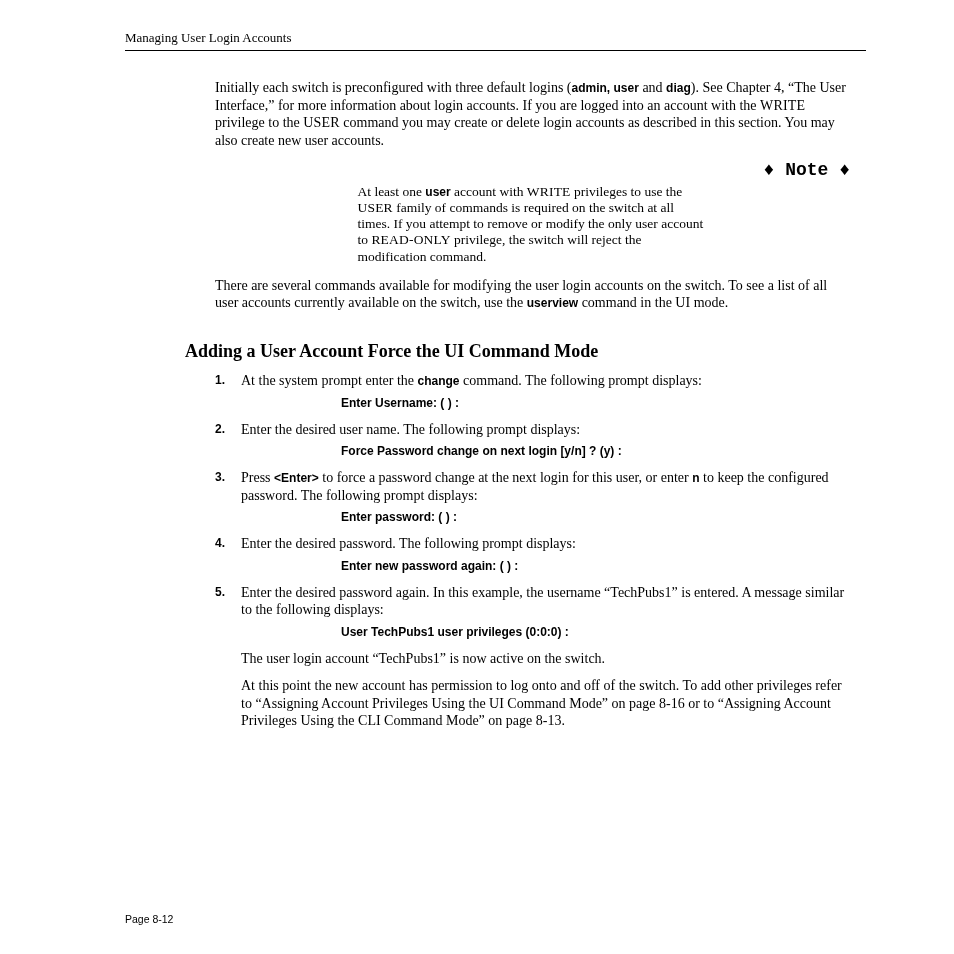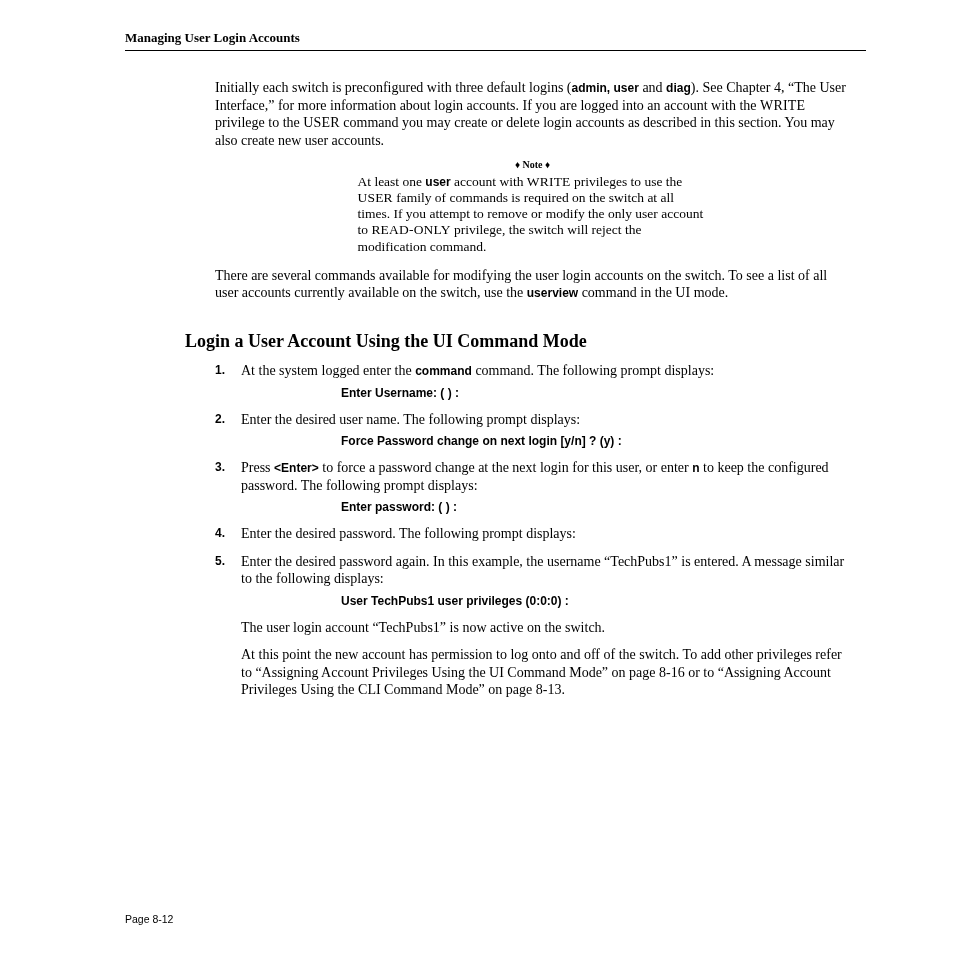--- a/index.html
+++ b/index.html
@@ -14,21 +14,21 @@
     height: 954px;
     box-sizing: border-box;
     position: relative;
   }
   .page {
     padding: 30px 88px 0 125px;
     box-sizing: border-box;
   }
   .running-head {
     font-family: Georgia, "Times New Roman", serif;
-    font-weight: bold;
+    font-weight: normal;
     font-size: 13px;
     padding-bottom: 4px;
     border-bottom: 1px solid #000;
     margin-bottom: 28px;
   }
   h2.section {
     font-family: Georgia, "Times New Roman", serif;
     font-weight: bold;
     font-size: 18px;
     margin: 0 0 10px 60px;
@@ -50,24 +50,24 @@
   }
   .mono {
     font-family: Arial, Helvetica, sans-serif;
     font-weight: bold;
     font-size: 12px;
   }
   .note-wrap {
     margin: 8px 0 12px 0;
   }
   .note-title {
-    font-family: Liberation Serif, serif;
+    font-family: Liberation Mono, monospace;
     font-weight: bold;
-    font-size: 10px;
-    text-align: center;
+    font-size: 18px;
+    text-align: right;
     margin-bottom: 2px;
   }
   .note-body {
     margin: 0 auto;
     max-width: 350px;
     font-size: 13.5px;
     line-height: 1.2;
   }
   ol.steps {
     list-style: none;
@@ -127,30 +127,30 @@
       <p class="note-body">
         <span>At least one </span><span class="mono">user</span><span> account with </span><span class="smallcaps">WRITE</span><span> privileges to use the </span><span class="smallcaps">USER</span><span> family of commands is required on the switch at all times. If you attempt to remove or modify the only user account to </span><span class="smallcaps">READ-ONLY</span><span> privilege, the switch will reject the modification command.</span>
       </p>
     </div>
 
     <p>
       <span>There are several commands available for modifying the user login accounts on the switch. To see a list of all user accounts currently available on the switch, use the </span><span class="mono">userview</span><span> command in the UI mode.</span>
     </p>
   </div>
 
-  <h2 class="section big">Login a User Account Using the UI Command Mode</h2>
+  <h2 class="section big">Adding a User Account Force the UI Command Mode</h2>
 
   <div class="body-block">
 
     <ol class="steps">
 
       <li>
         <span class="num">1.</span>
         <p class="substep">
-          <span>At the system logged enter the </span><span class="mono">command</span><span> command. The following prompt displays:</span>
+          <span>At the system prompt enter the </span><span class="mono">change</span><span> command. The following prompt displays:</span>
         </p>
         <div class="prompt">Enter Username: ( ) :</div>
       </li>
 
       <li>
         <span class="num">2.</span>
         <p class="substep">Enter the desired user name. The following prompt displays:</p>
         <div class="prompt">Force Password change on next login [y/n] ? (y) :</div>
       </li>
 
@@ -158,20 +158,21 @@
         <span class="num">3.</span>
         <p class="substep">
           <span>Press </span><span class="mono">&lt;Enter&gt;</span><span> to force a password change at the next login for this user, or enter </span><span class="mono">n</span><span> to keep the configured password. The following prompt displays:</span>
         </p>
         <div class="prompt">Enter password: ( ) :</div>
       </li>
 
       <li>
         <span class="num">4.</span>
         <p class="substep">Enter the desired password. The following prompt displays:</p>
+        <div class="prompt">Enter new password again: ( ) :</div>
       </li>
 
       <li>
         <span class="num">5.</span>
         <p class="substep">Enter the desired password again. In this example, the username “TechPubs1” is entered. A message similar to the following displays:</p>
         <div class="prompt">User TechPubs1 user privileges (0:0:0) :</div>
         <p class="follow">The user login account “TechPubs1” is now active on the switch.</p>
         <p class="follow" style="margin-top:10px;">At this point the new account has permission to log onto and off of the switch. To add other privileges refer to “Assigning Account Privileges Using the UI Command Mode” on page 8-16 or to “Assigning Account Privileges Using the CLI Command Mode” on page 8-13.</p>
       </li>
 

